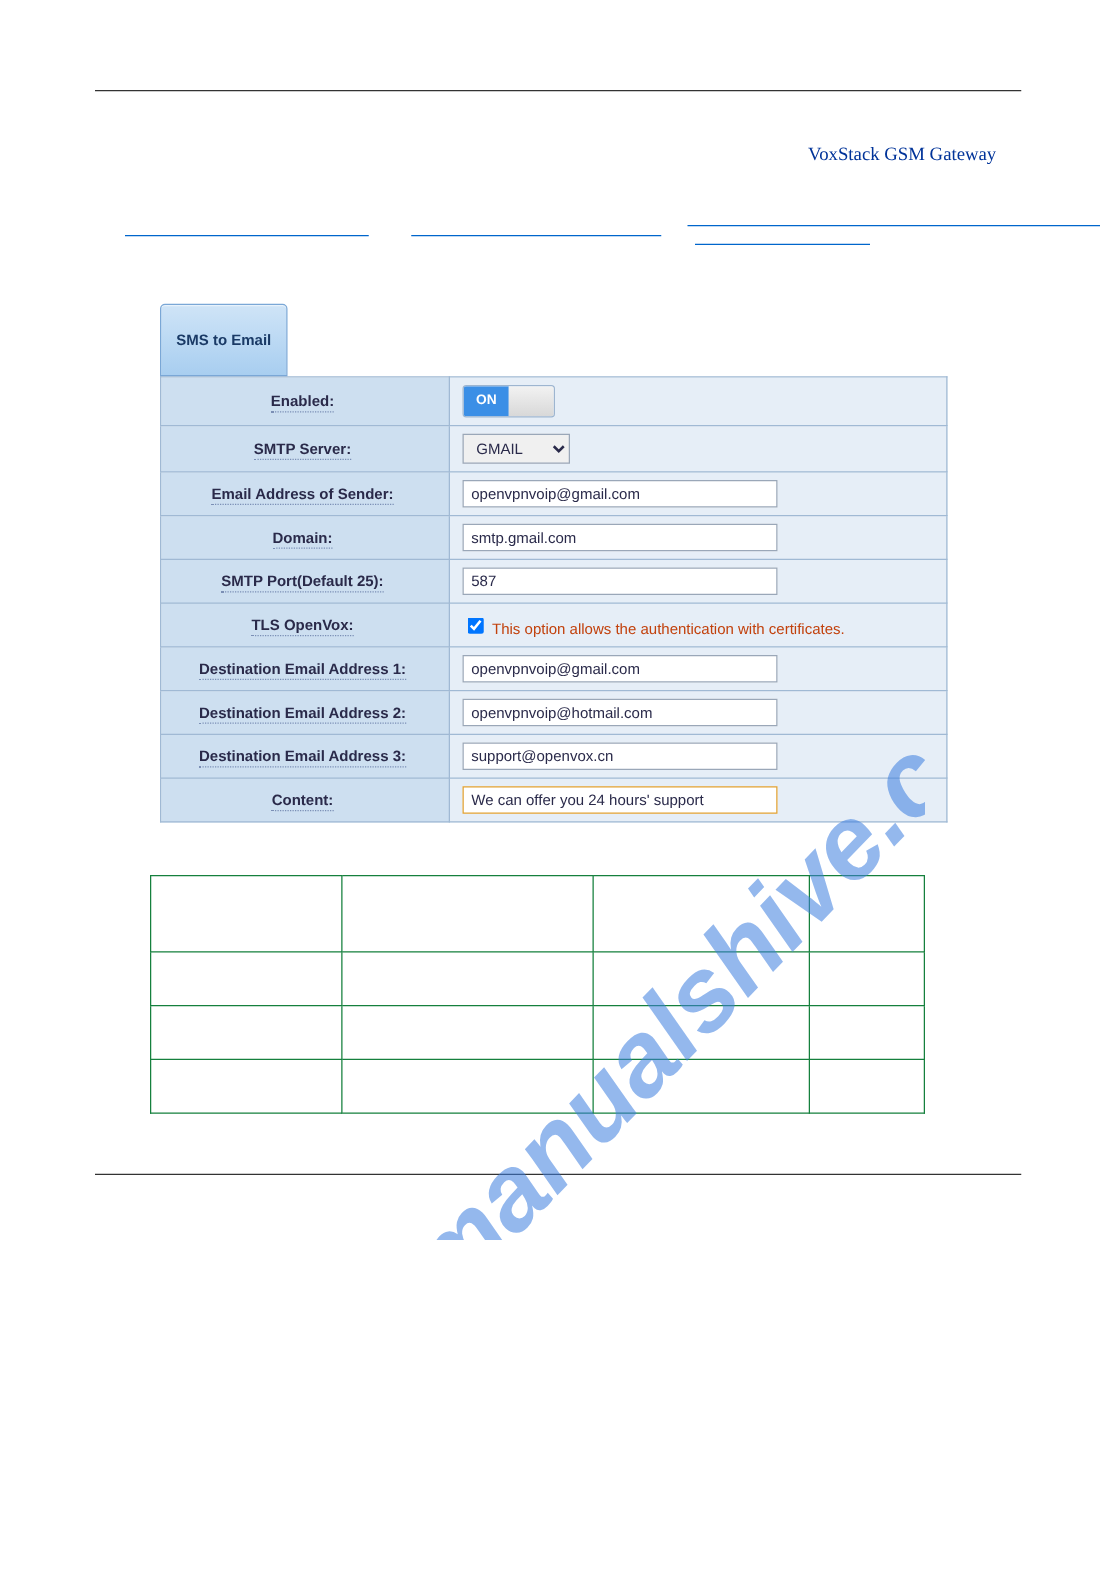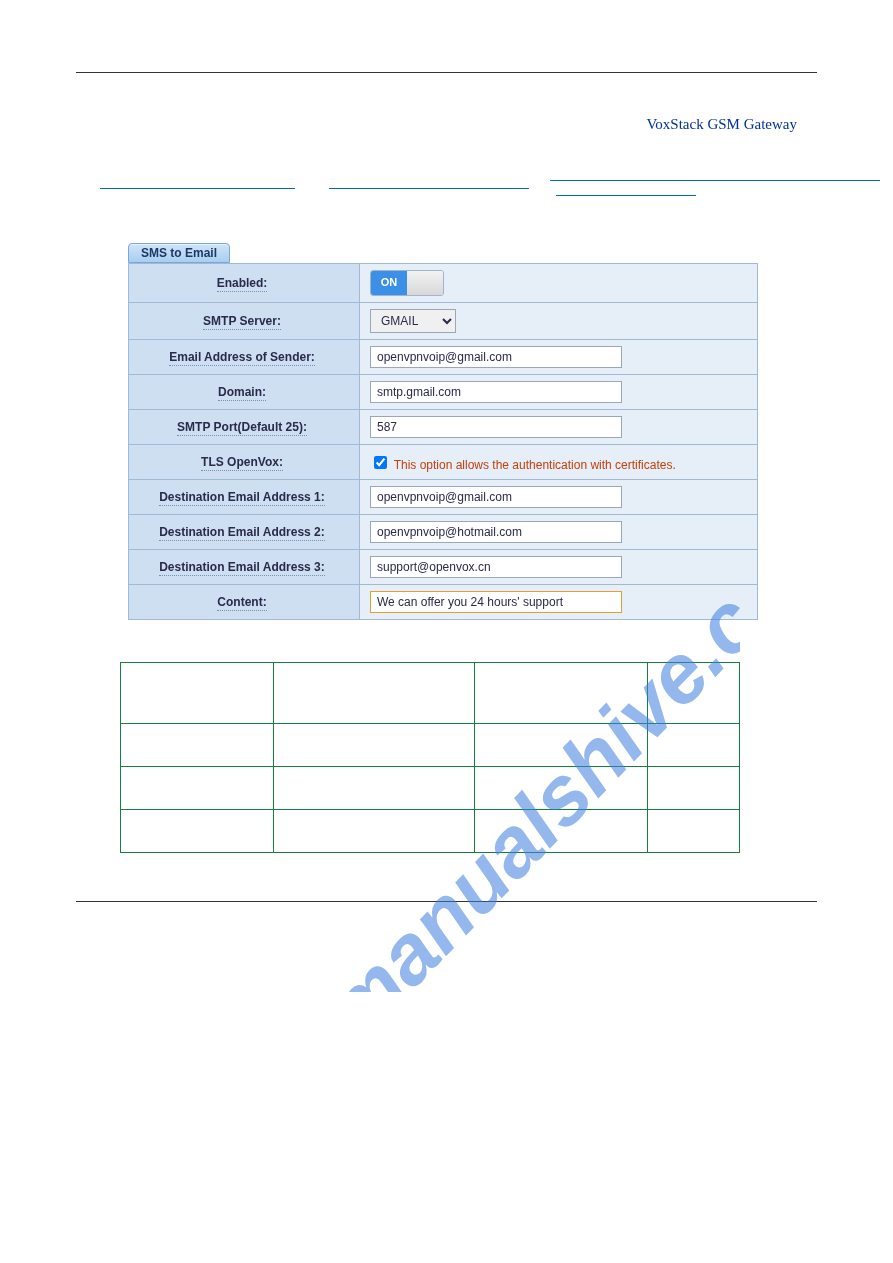--- a/index.html
+++ b/index.html
@@ -7,21 +7,21 @@
     .top-border { border-top:1px solid #333; margin:72px 76px 0 76px; }
     .header-right { color:#039; position:absolute; top:44px; right:96px; font-size:15px; font-family:"Times New Roman",serif; }
     .intro-section { padding:30px 80px 10px 100px; color:#fff; font-size:15px; line-height:1.5; }
     .intro-section .line { height:22px; }
     .links-row { margin:0 100px 15px 100px; display:flex; }
     .link-a { width:195px; border-bottom:1px solid #0066cc; height:1px; }
     .link-gap { width:34px; }
     .link-b { width:200px; border-bottom:1px solid #0066cc; height:1px; }
     .figure-caption { color:#fff; font-size:13px; margin:10px 0 10px 100px; height:18px; }
     .sms-table-wrap { margin:16px 0 0 128px; width:630px; }
-    .tab-btn { background:linear-gradient(#cfe4f7,#a8cef0); border:1px solid #7aa7d6; border-radius:4px 4px 0 0; padding:2px 12px; font-size:12px; color:#1a3a66; font-weight:bold; display:inline-block; box-shadow:inset 0 1px 0 rgba(255,255,255,.5); }
+    .tab-btn { background:linear-gradient(#cfe4f7,#a8cef0); border:1px solid #7aa7d6; border-radius:4px 4px 0 0; padding:21px 12px; font-size:12px; color:#1a3a66; font-weight:bold; display:inline-block; box-shadow:inset 0 1px 0 rgba(255,255,255,.5); }
     .sms-table { border:1px solid #a0b9d4; border-top:none; width:100%; border-collapse:collapse; }
     .sms-table tr td { border:1px solid #a0b9d4; padding:0; }
     .sms-table tr td.label-cell { background:#cddff0; width:218px; text-align:center; padding:10px 8px 10px 4px; color:#2a2a4a; font-weight:bold; font-size:12px; }
     .sms-table tr td.label-cell span { border-bottom:1px dotted #7b8fb5; padding-bottom:1px; }
     .sms-table tr td.value-cell { background:#e6eef7; padding:6px 10px; }
     .toggle { display:inline-block; width:72px; height:24px; border-radius:3px; border:1px solid #9db5d0; vertical-align:middle; overflow:hidden; }
     .toggle .on { background:#3b8fe6; color:#fff; font-weight:bold; width:36px; height:24px; line-height:22px; float:left; text-align:center; font-size:11px; }
     .toggle .off { background:linear-gradient(#f2f2f2,#d8d8d8); width:36px; height:24px; float:left; }
     select,input[type=text],input[type=password]{ border:1px solid #9aa7b8; padding:3px 6px; font-size:12px; color:#2a2a4a; }
     select{ width:86px; background:#f0f0f0; }

